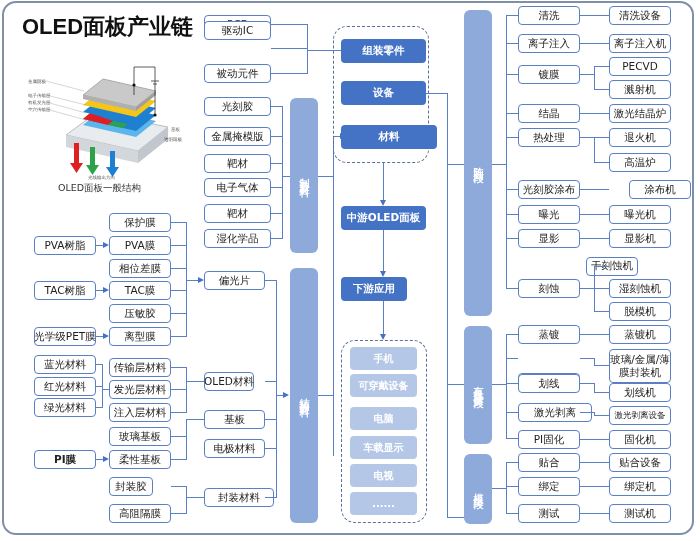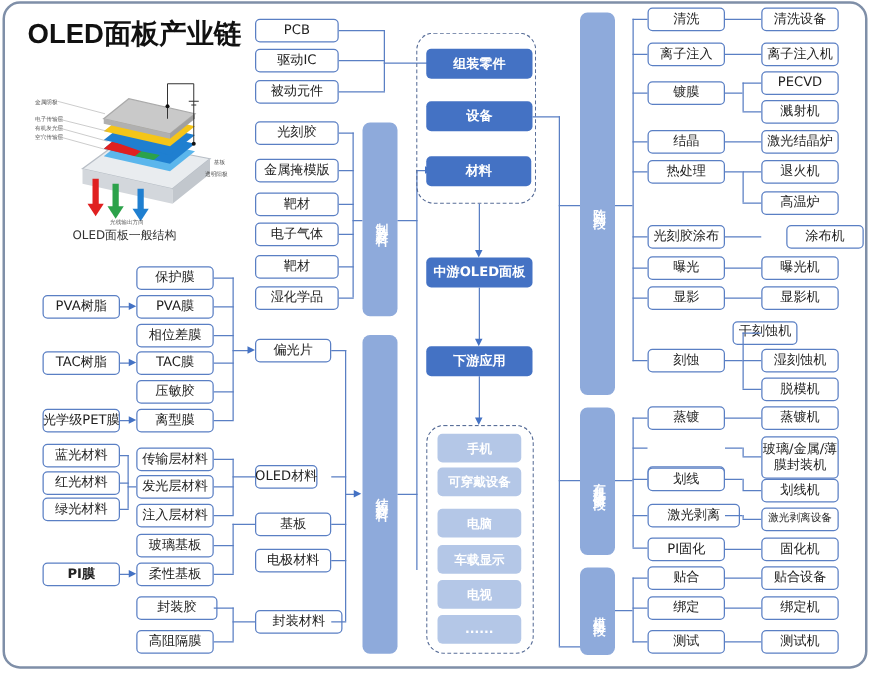--- a/index.html
+++ b/index.html
@@ -71,21 +71,21 @@
     <text x="0" y="49" font-size="4.5" fill="#555">有机发光层</text>
     <text x="0" y="56" font-size="4.5" fill="#555">空穴传输层</text>
     <text x="143" y="76" font-size="4.5" fill="#555">基板</text>
     <text x="136" y="86" font-size="4.5" fill="#555">透明阳极</text>
     <text x="60" y="124" font-size="4.5" fill="#555">光线输出方向</text>
   </svg>
 </div>
 <div id="illus-caption">OLED面板一般结构</div>
 
 <div class="box" style="left:204px;top:15px;width:67px;">PCB</div>
-<div class="box" style="left:204px;top:39px;width:67px;">驱动IC</div>
+<div class="box" style="left:204px;top:21px;width:67px;">驱动IC</div>
 <div class="box" style="left:204px;top:64px;width:67px;">被动元件</div>
 <div class="ln h" style="left:271px;top:24px;width:37px;"></div>
 <div class="ln h" style="left:271px;top:48px;width:37px;"></div>
 <div class="ln h" style="left:271px;top:73px;width:37px;"></div>
 <div class="ln v" style="left:307px;top:24px;height:49px;"></div>
 <div class="ln h" style="left:307px;top:50px;width:38px;"></div>
 
 <div class="box" style="left:204px;top:97px;width:67px;">光刻胶</div>
 <div class="box" style="left:204px;top:127px;width:67px;">金属掩模版</div>
 <div class="box" style="left:204px;top:154px;width:67px;">靶材</div>
@@ -159,21 +159,21 @@
 <div class="arrow r" style="left:103px;top:456px;"></div>
 <div class="box" style="left:109px;top:427px;width:62px;">玻璃基板</div>
 <div class="box" style="left:109px;top:450px;width:62px;">柔性基板</div>
 <div class="ln h" style="left:171px;top:436px;width:16px;"></div>
 <div class="ln h" style="left:171px;top:459px;width:16px;"></div>
 <div class="ln v" style="left:186px;top:419px;height:40px;"></div>
 <div class="ln h" style="left:186px;top:419px;width:18px;"></div>
 <div class="box" style="left:204px;top:410px;width:61px;">基板</div>
 <div class="box" style="left:204px;top:439px;width:61px;">电极材料</div>
 
-<div class="box" style="left:109px;top:477px;width:65px;">封装胶</div>
+<div class="box" style="left:109px;top:477px;width:44px;">封装胶</div>
 <div class="box" style="left:109px;top:504px;width:62px;">高阻隔膜</div>
 <div class="ln h" style="left:171px;top:486px;width:16px;"></div>
 <div class="ln h" style="left:171px;top:513px;width:16px;"></div>
 <div class="ln v" style="left:186px;top:486px;height:27px;"></div>
 <div class="ln h" style="left:186px;top:497px;width:18px;"></div>
 <div class="box" style="left:204px;top:488px;width:70px;">封装材料</div>
 
 <div class="ln h" style="left:265px;top:280px;width:12px;"></div>
 <div class="ln h" style="left:265px;top:381px;width:12px;"></div>
 <div class="ln h" style="left:265px;top:419px;width:12px;"></div>
@@ -182,28 +182,28 @@
 <div class="ln v" style="left:276px;top:280px;height:217px;"></div>
 <div class="ln h" style="left:276px;top:395px;width:8px;"></div>
 <div class="arrow r" style="left:283px;top:392px;"></div>
 
 <div class="pill" style="left:290px;top:268px;height:255px;">结构材料</div>
 <div class="ln h" style="left:318px;top:395px;width:16px;"></div>
 
 <div class="dash" style="left:333px;top:26px;width:96px;height:137px;"></div>
 <div class="dark" style="left:341px;top:39px;width:85px;">组装零件</div>
 <div class="dark" style="left:341px;top:81px;width:85px;">设备</div>
-<div class="dark" style="left:341px;top:125px;width:84px;">材料</div>
+<div class="dark" style="left:341px;top:125px;width:96px;">材料</div>
 
 <div class="ln v" style="left:383px;top:163px;height:40px;"></div>
 <div class="arrow d" style="left:380px;top:200px;"></div>
 <div class="dark" style="left:341px;top:206px;width:85px;">中游OLED面板</div>
 <div class="ln v" style="left:383px;top:230px;height:44px;"></div>
 <div class="arrow d" style="left:380px;top:271px;"></div>
-<div class="dark" style="left:341px;top:277px;width:85px;">下游应用</div>
+<div class="dark" style="left:341px;top:277px;width:66px;">下游应用</div>
 <div class="ln v" style="left:383px;top:301px;height:36px;"></div>
 <div class="arrow d" style="left:380px;top:334px;"></div>
 
 <div class="dash" style="left:341px;top:340px;width:86px;height:183px;"></div>
 <div class="light" style="left:350px;top:347px;width:67px;">手机</div>
 <div class="light" style="left:350px;top:374px;width:67px;">可穿戴设备</div>
 <div class="light" style="left:350px;top:407px;width:67px;">电脑</div>
 <div class="light" style="left:350px;top:436px;width:67px;">车载显示</div>
 <div class="light" style="left:350px;top:464px;width:67px;">电视</div>
 <div class="light" style="left:350px;top:492px;width:67px;">......</div>

